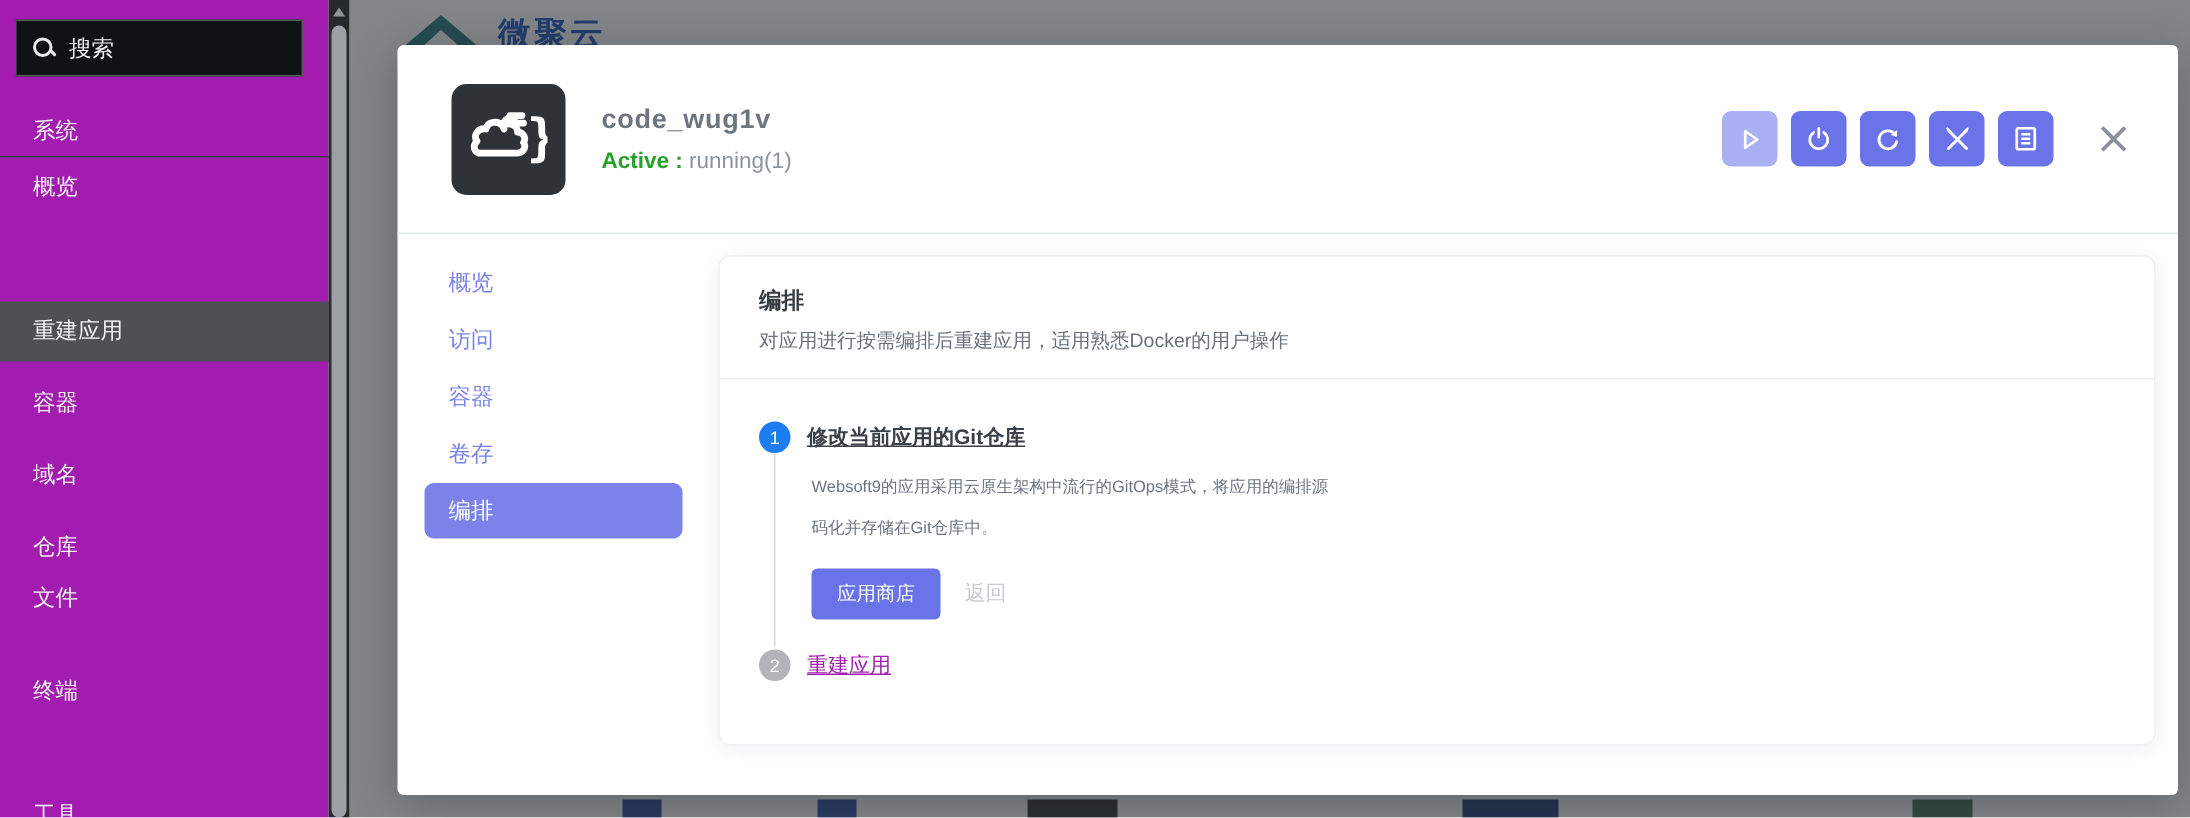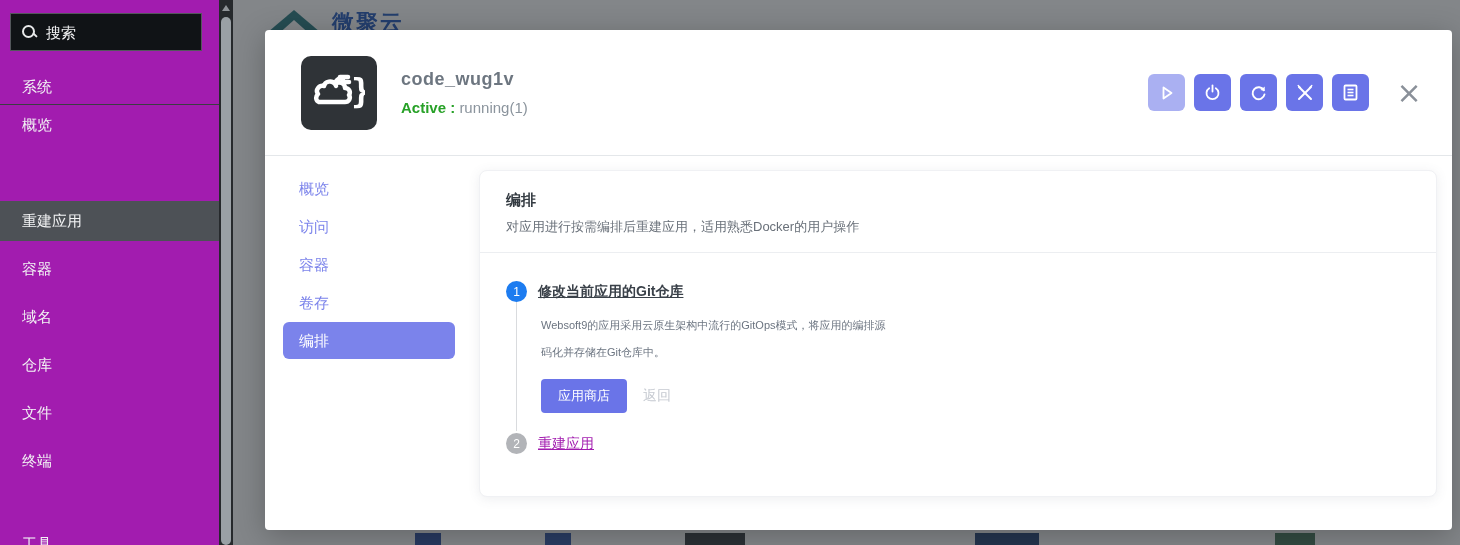--- a/index.html
+++ b/index.html
@@ -86,21 +86,21 @@
     <input type="text" placeholder="搜索" style="">
   </div>
   <div class="side-section">系统</div>
   <div class="side-divider"></div>
 
   <div class="side-item" style="top:105px">概览</div>
   <div class="side-item active" style="top:201px">重建应用</div>
   <div class="side-item" style="top:249px">容器</div>
   <div class="side-item" style="top:297px">域名</div>
   <div class="side-item" style="top:345px">仓库</div>
-  <div class="side-item" style="top:393px">文件</div>
+  <div class="side-item" style="top:379px">文件</div>
   <div class="side-item" style="top:441px">终端</div>
   <div class="side-item" style="top:524px">工具</div>
 </nav>
 
 <div class="side-scroll">
   <div class="arrow"></div>
   <div class="thumb"></div>
 </div>
 
 <div class="main">

